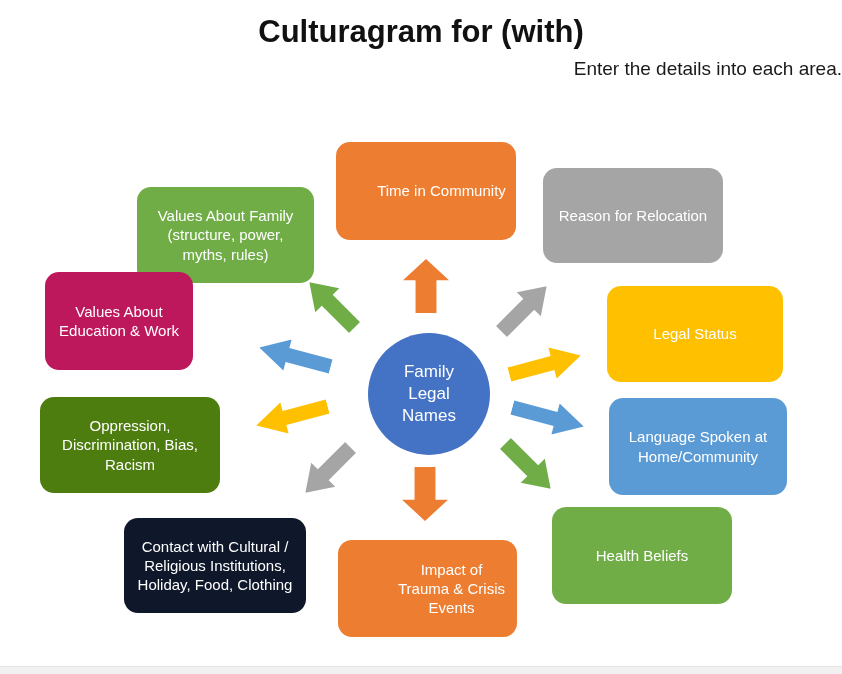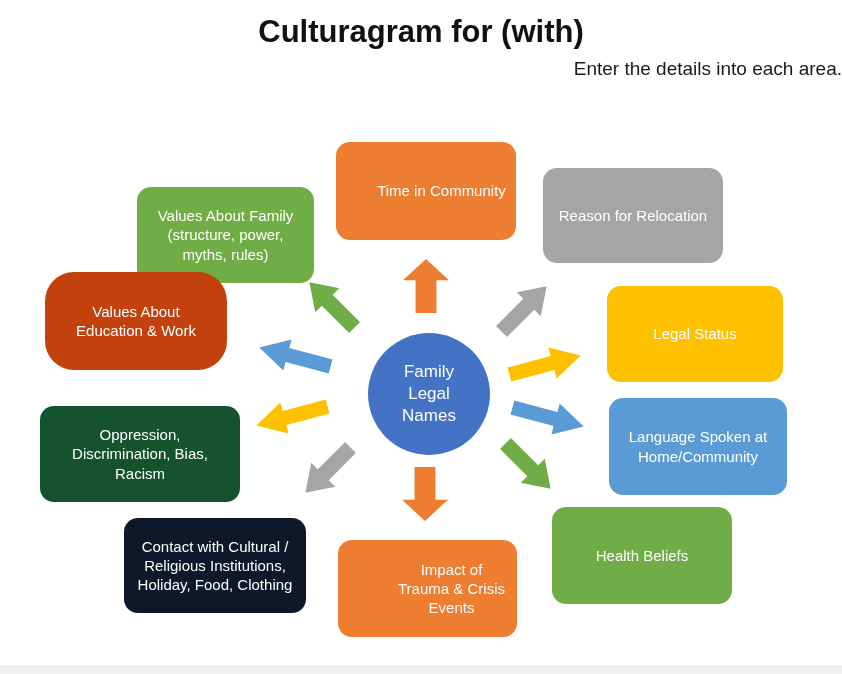--- a/index.html
+++ b/index.html
@@ -145,24 +145,24 @@
   </div>
   <div class="box" style="left: 552px; top: 507px; width: 180px; height: 97px; background-color: rgb(112, 173, 71);">
     <span class="lbl">Health Beliefs</span>
   </div>
   <div class="box" style="left: 338px; top: 540px; width: 179px; height: 97px; background-color: rgb(237, 125, 49); padding-left: 48px;">
     <span class="lbl">Impact of Trauma &amp; Crisis Events</span>
   </div>
   <div class="box" style="left: 124px; top: 518px; width: 182px; height: 95px; background-color: #0f172a;">
     <span class="lbl">Contact with Cultural / Religious Institutions, Holiday, Food, Clothing</span>
   </div>
-  <div class="box" style="left: 40px; top: 406px; width: 200px; height: 96px; background-color: #14532d;">
+  <div class="box" style="left: 40px; top: 397px; width: 180px; height: 96px; background-color: #4d7c0f;">
     <span class="lbl">Oppression, Discrimination, Bias, Racism</span>
   </div>
-  <div class="box" style="left: 45px; top: 272px; width: 182px; height: 98px; background-color: #c2410c; border-radius: 29px;">
+  <div class="box" style="left: 45px; top: 272px; width: 148px; height: 98px; background-color: #be185d;">
     <span class="lbl" style="max-width:140px;">Values About Education &amp; Work</span>
   </div>
 
   <div class="center-circle" style="background-color: rgb(68, 114, 196);">
     <span class="lbl">Family Legal Names</span>
   </div>
 
   <div class="footer-bar"></div>
 </div>
 

